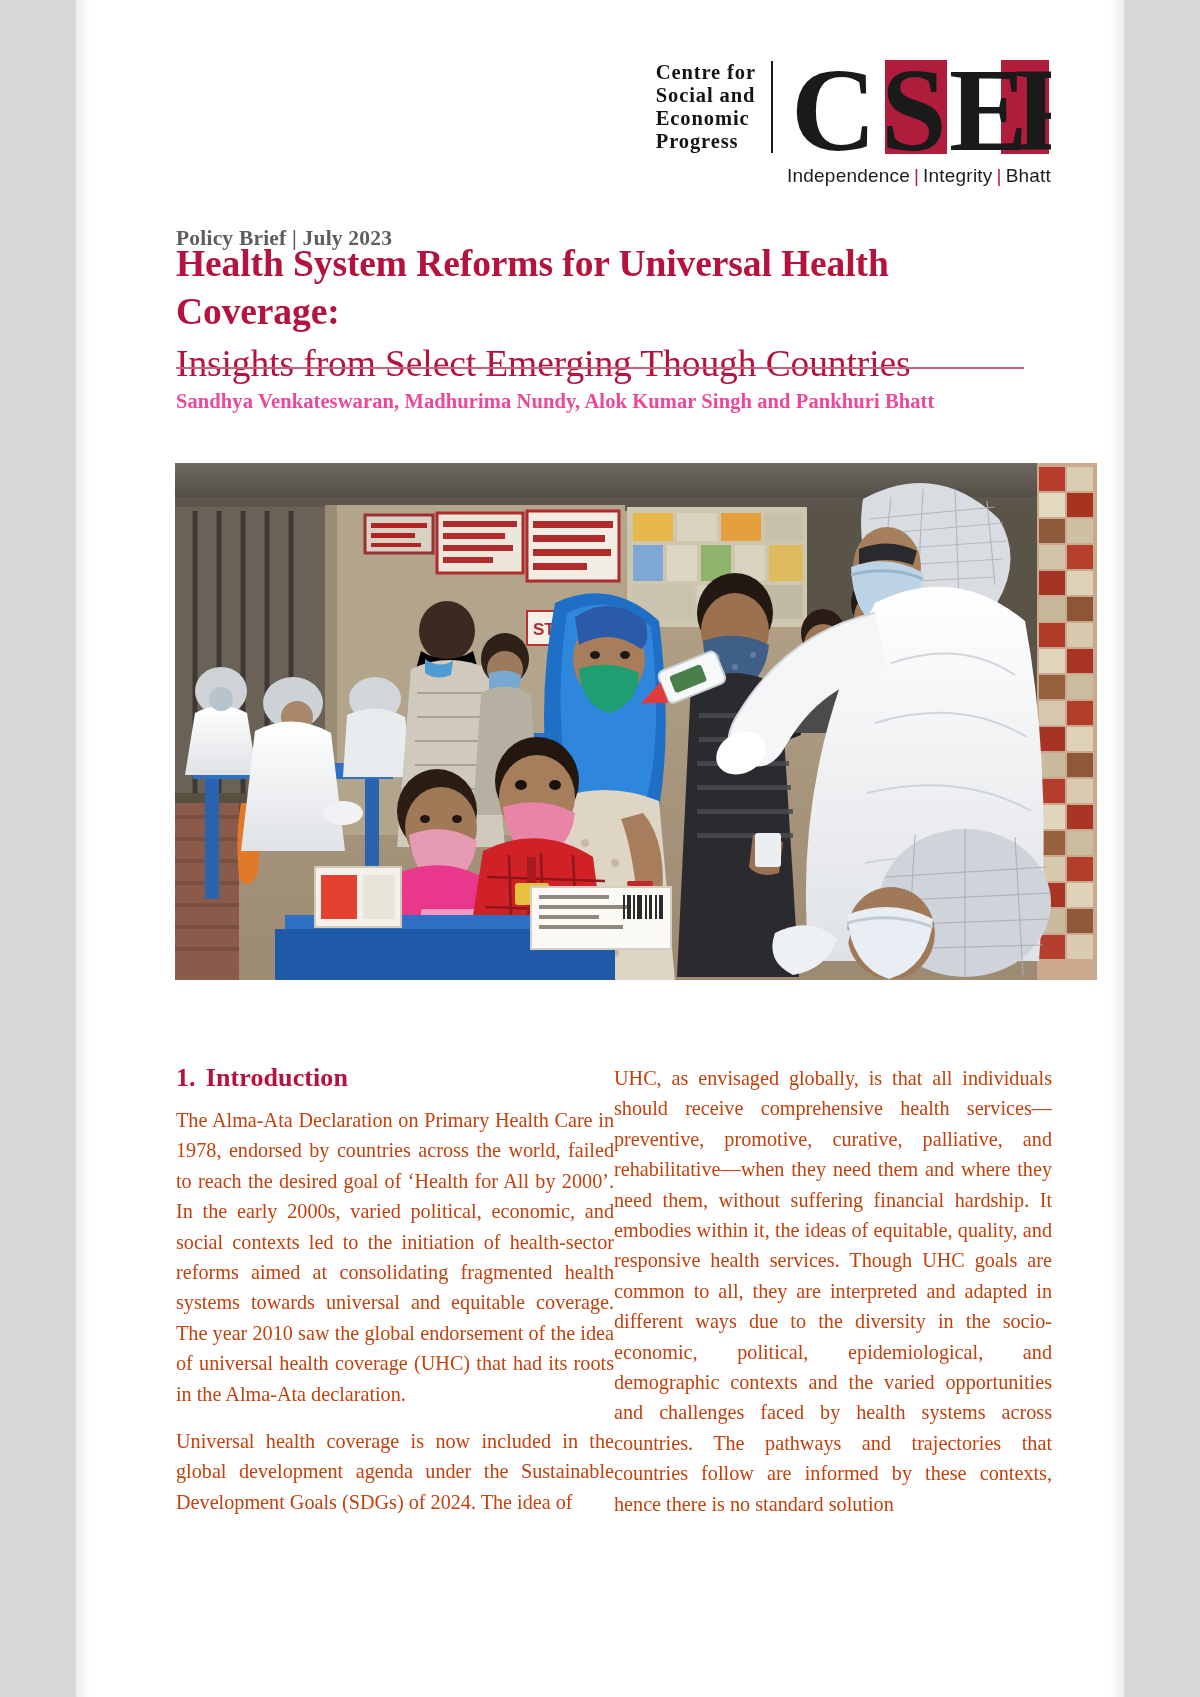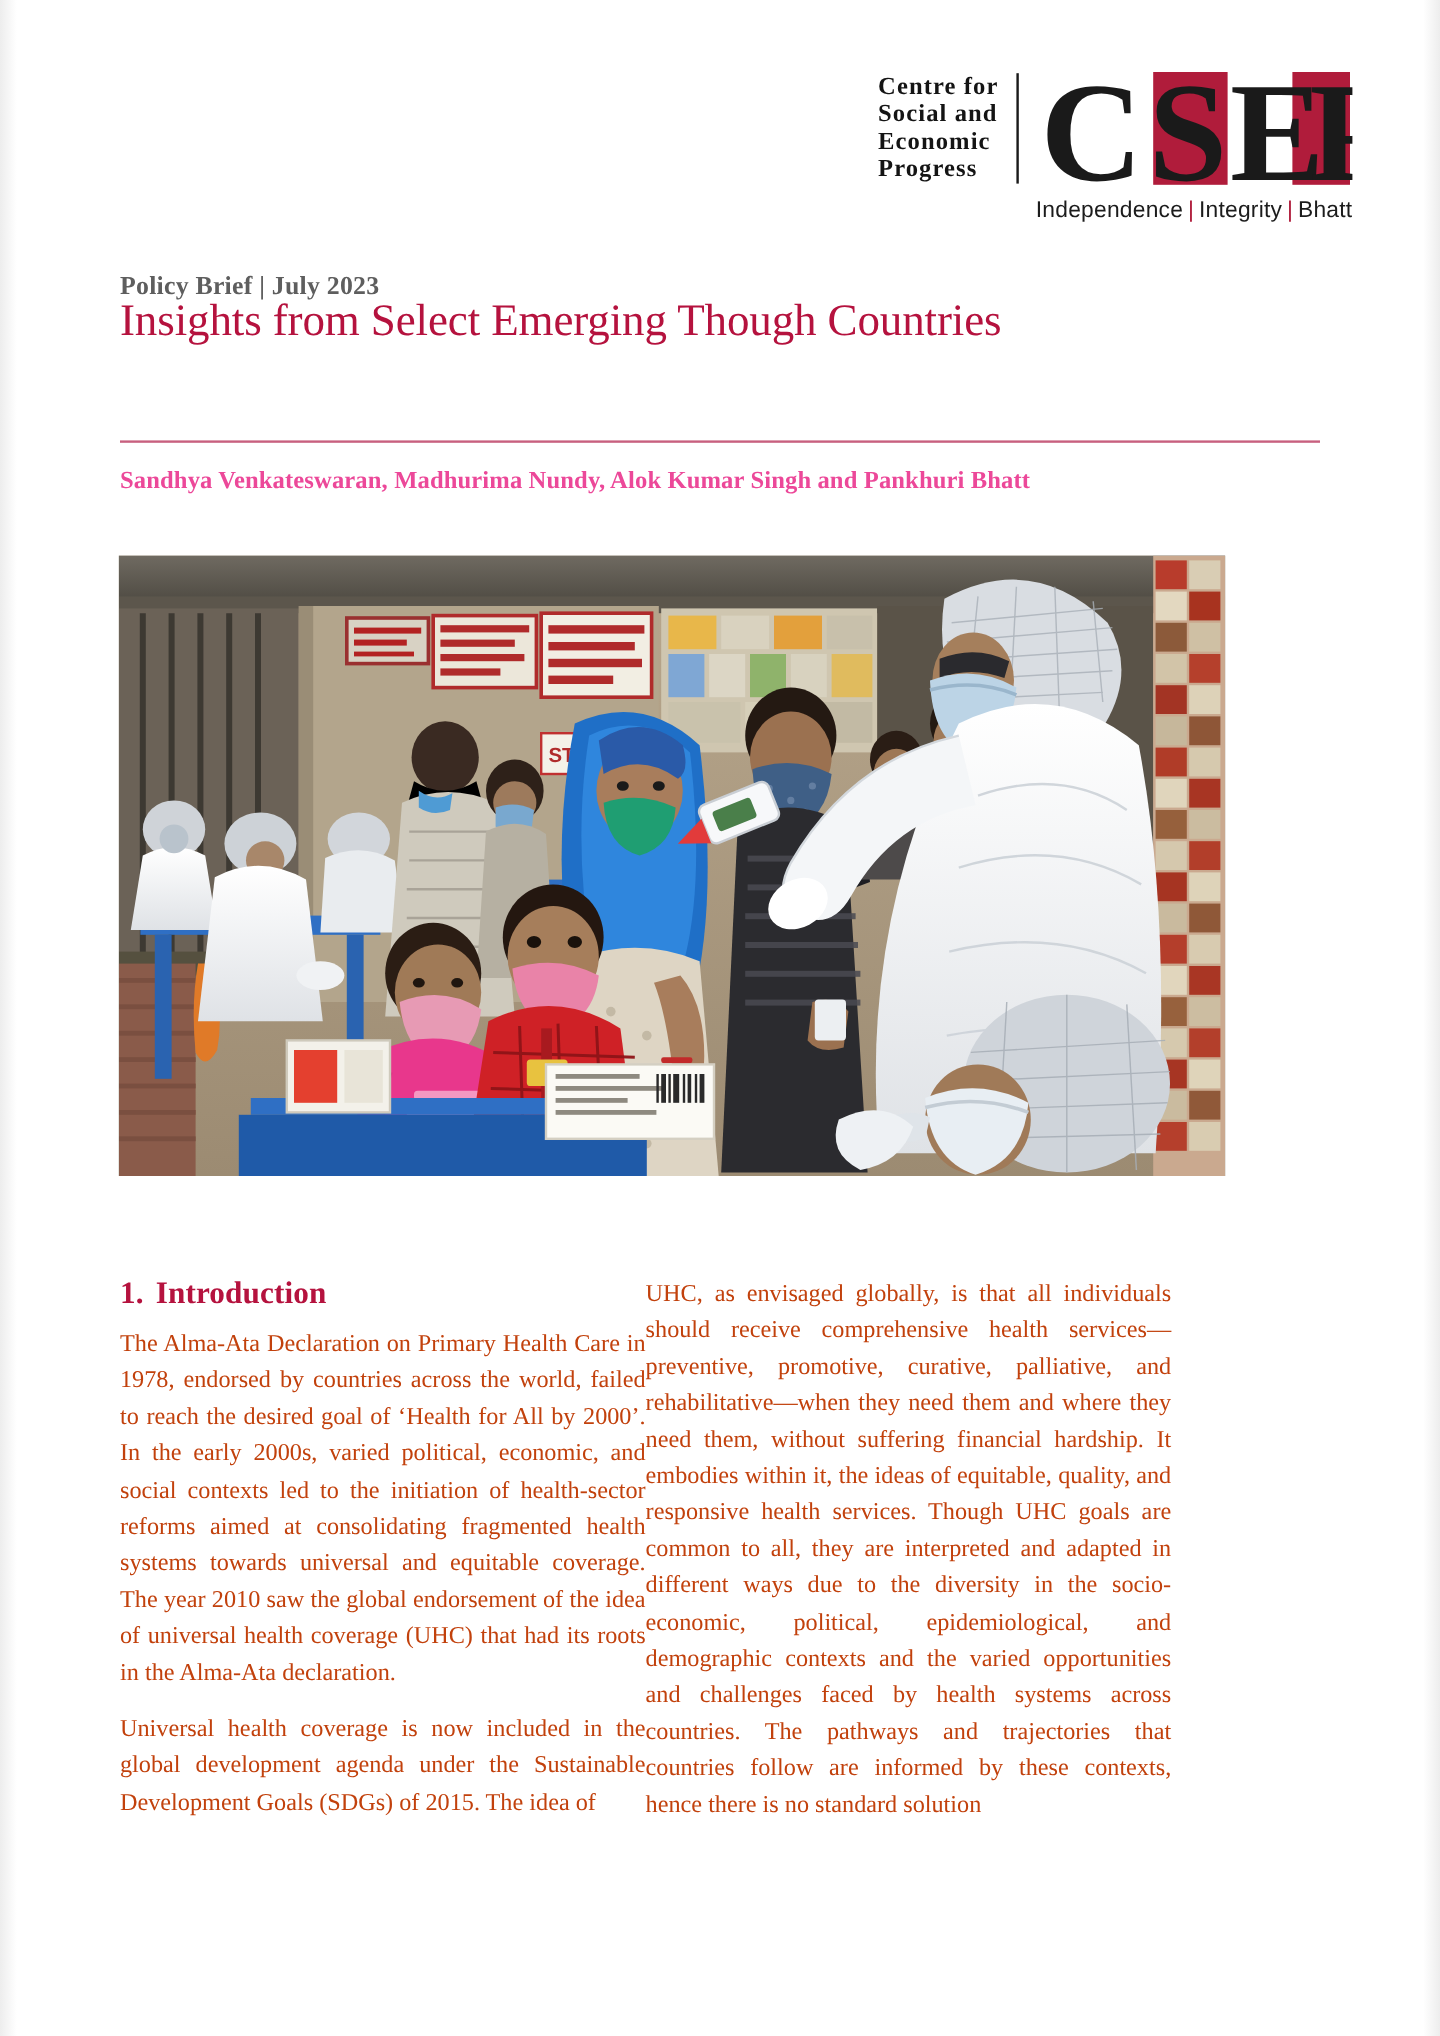--- a/index.html
+++ b/index.html
@@ -5,21 +5,21 @@
   html, body {
     margin: 0;
     padding: 0;
     background: #d8d8d8;
   }
   body {
     font-family: "Liberation Serif", "DejaVu Serif", serif;
   }
   .page {
     position: relative;
-    width: 1200px;
+    width: 1048px;
     height: 1697px;
     margin: 0 auto;
     background: #ffffff;
     overflow: hidden;
     box-sizing: border-box;
   }
   
   .page::before {
     content: "";
     position: absolute;
@@ -215,20 +215,21 @@
           <text x="226" y="92" font-family="Liberation Serif, DejaVu Serif, serif" font-size="118" font-weight="700" fill="#1a1a1a">P</text>
         </svg>
       </div>
       <div class="logo-tagline"><span>Independence</span><span class="sep">|</span><span>Integrity</span><span class="sep">|</span><span>Bhatt</span></div>
     </div>
 
     <div class="brief-line">Policy Brief | July 2023</div>
   </div>
 
   <div class="title-wrap">
+    <div class="title-main">Health System Reforms for Universal Health Coverage:</div>
     <div class="title-sub">Insights from Select Emerging Though Countries</div>
   </div>
   <div class="rule"></div>
   <div class="authors">Sandhya Venkateswaran, Madhurima Nundy, Alok Kumar Singh and Pankhuri Bhatt</div>
 
   <div class="photo">
     <svg width="922" height="517" viewBox="0 0 922 517">
       <defs>
         <linearGradient id="wallg" x1="0" y1="0" x2="0" y2="1">
           <stop offset="0" stop-color="#b9a88e"></stop>
@@ -609,20 +610,20 @@
       <path d="M600 470 q36 -18 62 6 q-10 30 -44 36 q-28 -14 -18 -42 z" fill="#eef1f4"></path>
     </svg>
   </div>
 
   <div class="columns">
     <div class="col">
       <h2 class="sec-head">
         <span class="num">1.</span><span>Introduction</span>
       </h2>
       <p class="body">The Alma-Ata Declaration on Primary Health Care in 1978, endorsed by countries across the world, failed to reach the desired goal of ‘Health for All by 2000’. In the early 2000s, varied political, economic, and social contexts led to the initiation of health-sector reforms aimed at consolidating fragmented health systems towards universal and equitable coverage. The year 2010 saw the global endorsement of the idea of universal health coverage (UHC) that had its roots in the Alma-Ata declaration.</p>
-      <p class="body">Universal health coverage is now included in the global development agenda under the Sustainable Development Goals (SDGs) of 2015. The idea of</p>
+      <p class="body">Universal health coverage is now included in the global development agenda under the Sustainable Development Goals (SDGs) of 2024. The idea of</p>
     </div>
     <div class="col">
       <p class="body">UHC, as envisaged globally, is that all individuals should receive comprehensive health services—preventive, promotive, curative, palliative, and rehabilitative—when they need them and where they need them, without suffering financial hardship. It embodies within it, the ideas of equitable, quality, and responsive health services. Though UHC goals are common to all, they are interpreted and adapted in different ways due to the diversity in the socio-economic, political, epidemiological, and demographic contexts and the varied opportunities and challenges faced by health systems across countries. The pathways and trajectories that countries follow are informed by these contexts, hence there is no standard solution</p>
     </div>
   </div>
 
 </div>
 
 </body></html>

